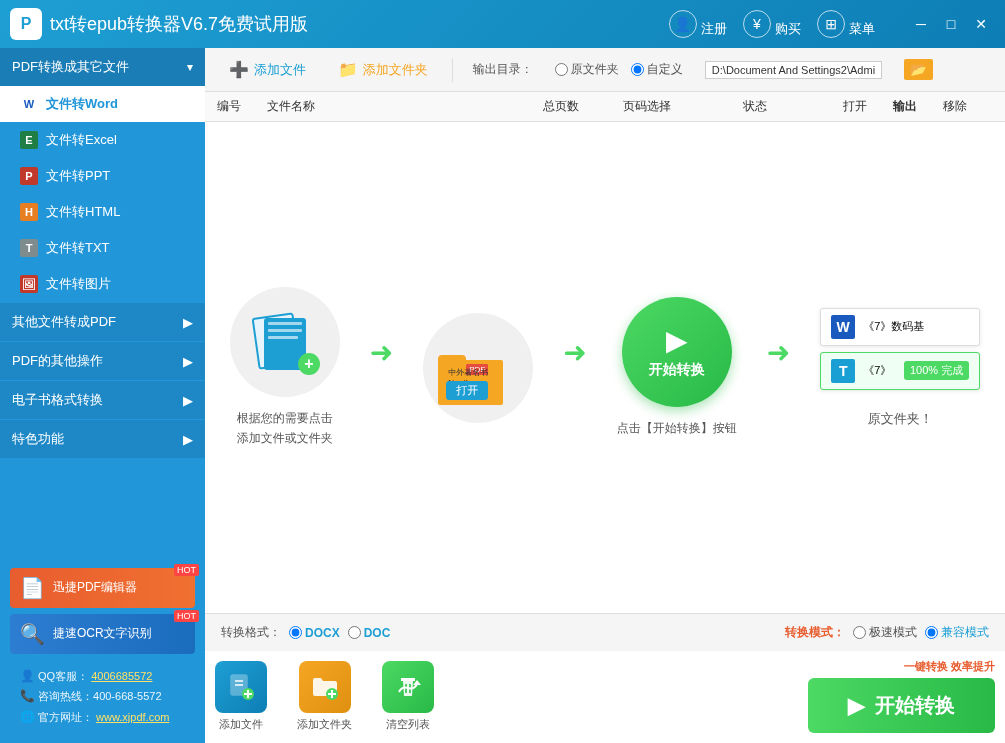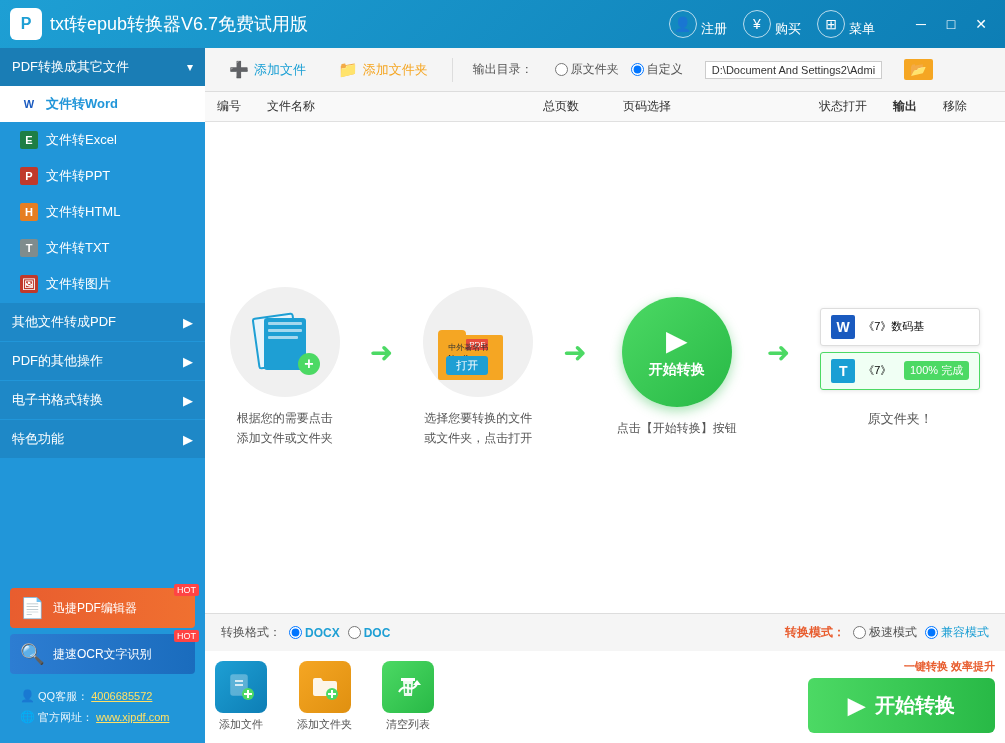--- a/index.html
+++ b/index.html
@@ -209,21 +209,21 @@
       background: #f9f9f9;
       border-bottom: 1px solid #e0e0e0;
       padding: 6px 12px;
       font-size: 12px;
       color: #333;
     }
     .th-num { width: 50px; }
     .th-name { flex: 1; }
     .th-pages { width: 80px; }
     .th-pagecode { width: 120px; }
-    .th-status { width: 100px; text-align: right; }
+    .th-status { width: 100px; }
     .th-open { width: 50px; }
     .th-output { width: 50px; font-weight: bold; }
     .th-remove { width: 50px; }
 
     
     .illustration-area {
       flex: 1;
       display: flex;
       align-items: center;
       justify-content: center;
@@ -470,20 +470,24 @@
       <div class="promo-btn ocr">
         <span style="font-size:20px;">🔍</span>
         <span>捷速OCR文字识别</span>
         <span class="promo-hot">HOT</span>
       </div>
       <div class="contact-info">
         <div>
           <span style="font-size:12px;">👤</span>
           <span>QQ客服：</span>
           <a href="#">4006685572</a>
+        </div>
+        <div>
+          <span style="font-size:12px;">📞</span>
+          <span>咨询热线：400-668-5572</span>
         </div>
         <div>
           <span style="font-size:12px;">🌐</span>
           <span>官方网址：</span>
           <a href="#">www.xjpdf.com</a>
         </div>
       </div>
     </div>
   </div>
 
@@ -557,22 +561,20 @@
               <div style="position:absolute; bottom:38px; left:0; width:28px; height:12px; background:#f5a623; border-radius:4px 4px 0 0;"></div>
 
               <div style="position:absolute; bottom:30px; left:28px; background:#e74c3c; color:white; font-size:8px; padding:1px 3px; border-radius:1px;">PDF</div>
               <div style="position:absolute; bottom:18px; left:10px; font-size:8px; color:#333; max-width:45px; overflow:hidden;">中外著名书N.pdf,v...</div>
 
               <div style="position:absolute; bottom:5px; left:8px; background:#1e9fd4; color:white; font-size:11px; padding:2px 10px; border-radius:3px; cursor:pointer;">
                 <span>打开</span>
               </div>
             </div>
           </div>
-          <div class="step-text" style="white-space:pre-line;">选择您要转换的文件
-或文件夹，点击打开</div>
         </div>
 
         <div class="arrow-right">➜</div>
 
         <div class="step">
           <div class="step-circle green">
             <div style="display:flex; flex-direction:column; align-items:center; gap:4px;">
               <span style="font-size:28px; color:white;">▶</span>
               <span style="font-size:14px; color:white; font-weight:bold;">开始转换</span>
             </div>

